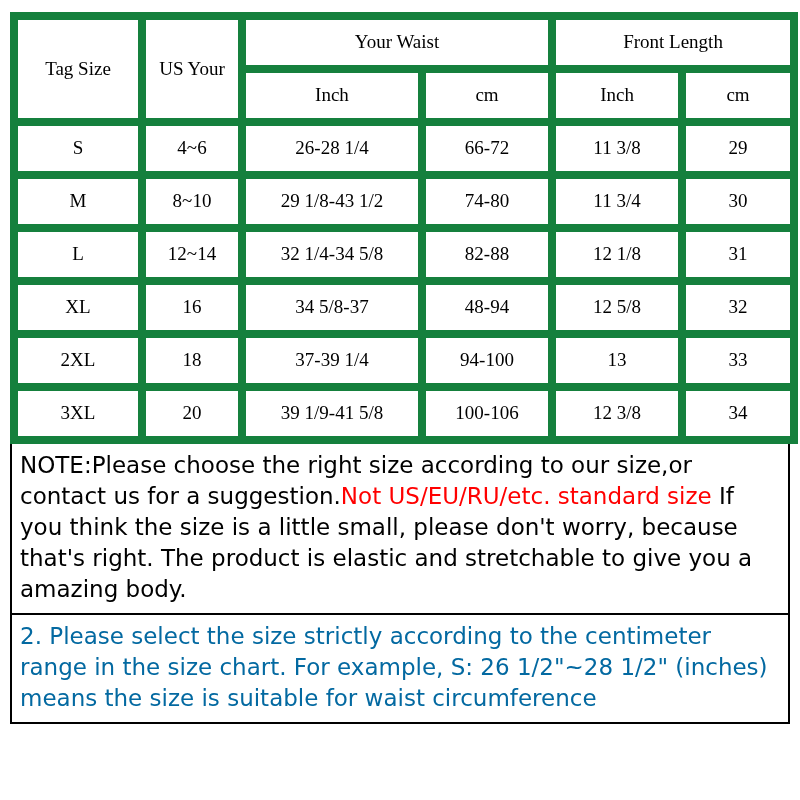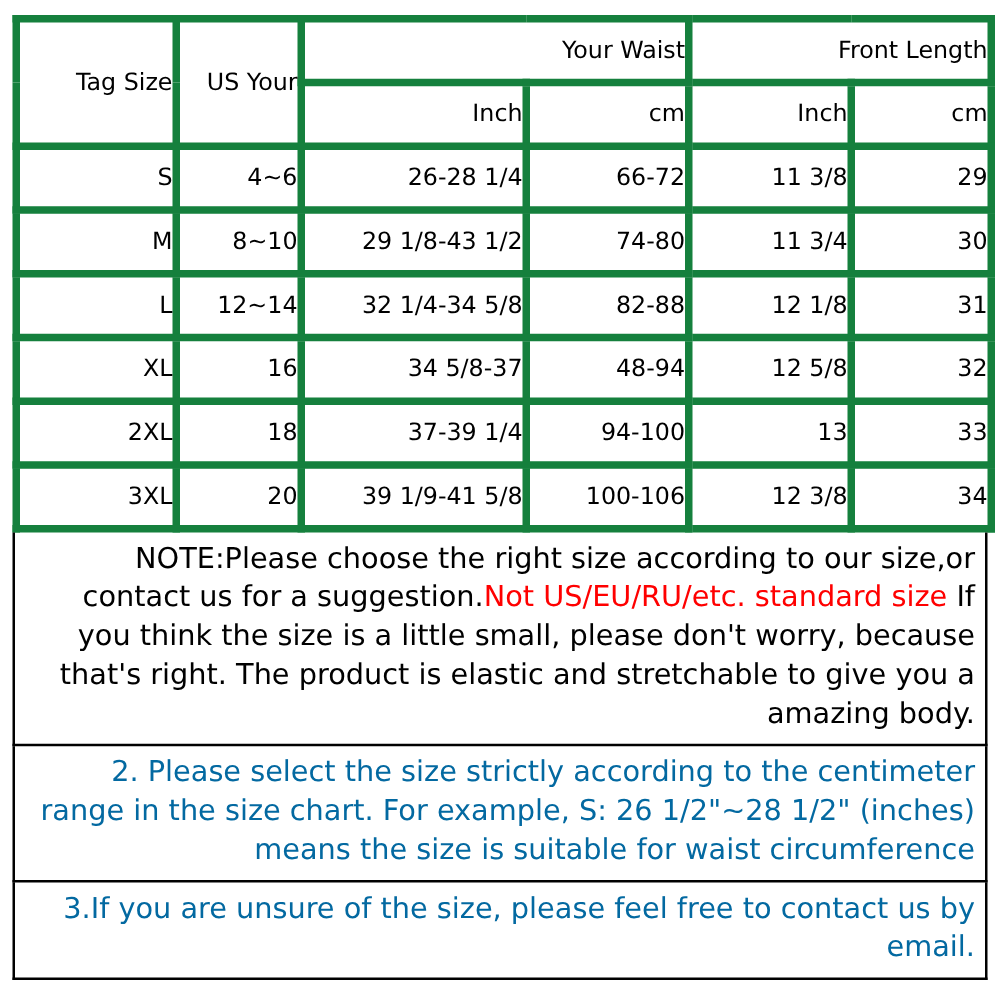--- a/index.html
+++ b/index.html
@@ -20,28 +20,29 @@
     position: relative;
     box-sizing: border-box;
     padding: 12px 10px 0 10px;
   }
   table.size-chart {
     border-collapse: collapse;
     width: 780px;
     table-layout: fixed;
   }
   table.size-chart td, table.size-chart th {
-    border: 6px solid #15803d;
-    text-align: right;
+    border: 8px solid #15803d;
+    text-align: center;
     vertical-align: middle;
     font-weight: normal;
     font-size: 19px;
     padding: 0;
     height: 45px;
     line-height: 1.1;
+    font-family: Liberation Serif, serif;
   }
   table.size-chart th {
     font-size: 19px;
   }
   .col-tag   { width: 128px; }
   .col-us    { width: 100px; }
   .col-winch { width: 180px; }
   .col-wcm   { width: 130px; }
   .col-finch { width: 130px; }
   .col-fcm   { width: 112px; }
@@ -49,21 +50,21 @@
   .notes {
     width: 780px;
     border-collapse: collapse;
     table-layout: fixed;
     margin-top: 0;
   }
   .notes td {
     border: 2px solid #000000;
     border-top: none;
     padding: 6px 8px 8px 8px;
-    text-align: right;
+    text-align: left;
     vertical-align: middle;
     font-size: 23px;
     line-height: 1.35;
   }
   .note-red {
     color: #0369a1;
   }
   .note-block-1 {
     color: #000000;
   }
@@ -154,19 +155,16 @@
     <tbody>
       <tr>
         <td class="note-block-1">
           <span>NOTE:Please choose the right size according to our size,or contact us for a suggestion.</span><span class="inline-red">Not US/EU/RU/etc. standard size</span>
           <span>If you think the size is a little small, please don't worry, because that's right. The product is elastic and stretchable to give you a amazing body.</span>
         </td>
       </tr>
       <tr>
         <td class="note-red">2. Please select the size strictly according to the centimeter range in the size chart. For example, S: 26 1/2"~28 1/2" (inches) means the size is suitable for waist circumference</td>
       </tr>
-      <tr>
-        <td class="note-red">3.If you are unsure of the size, please feel free to contact us by email.</td>
-      </tr>
     </tbody>
   </table>
 
 </div>
 
 </body></html>

